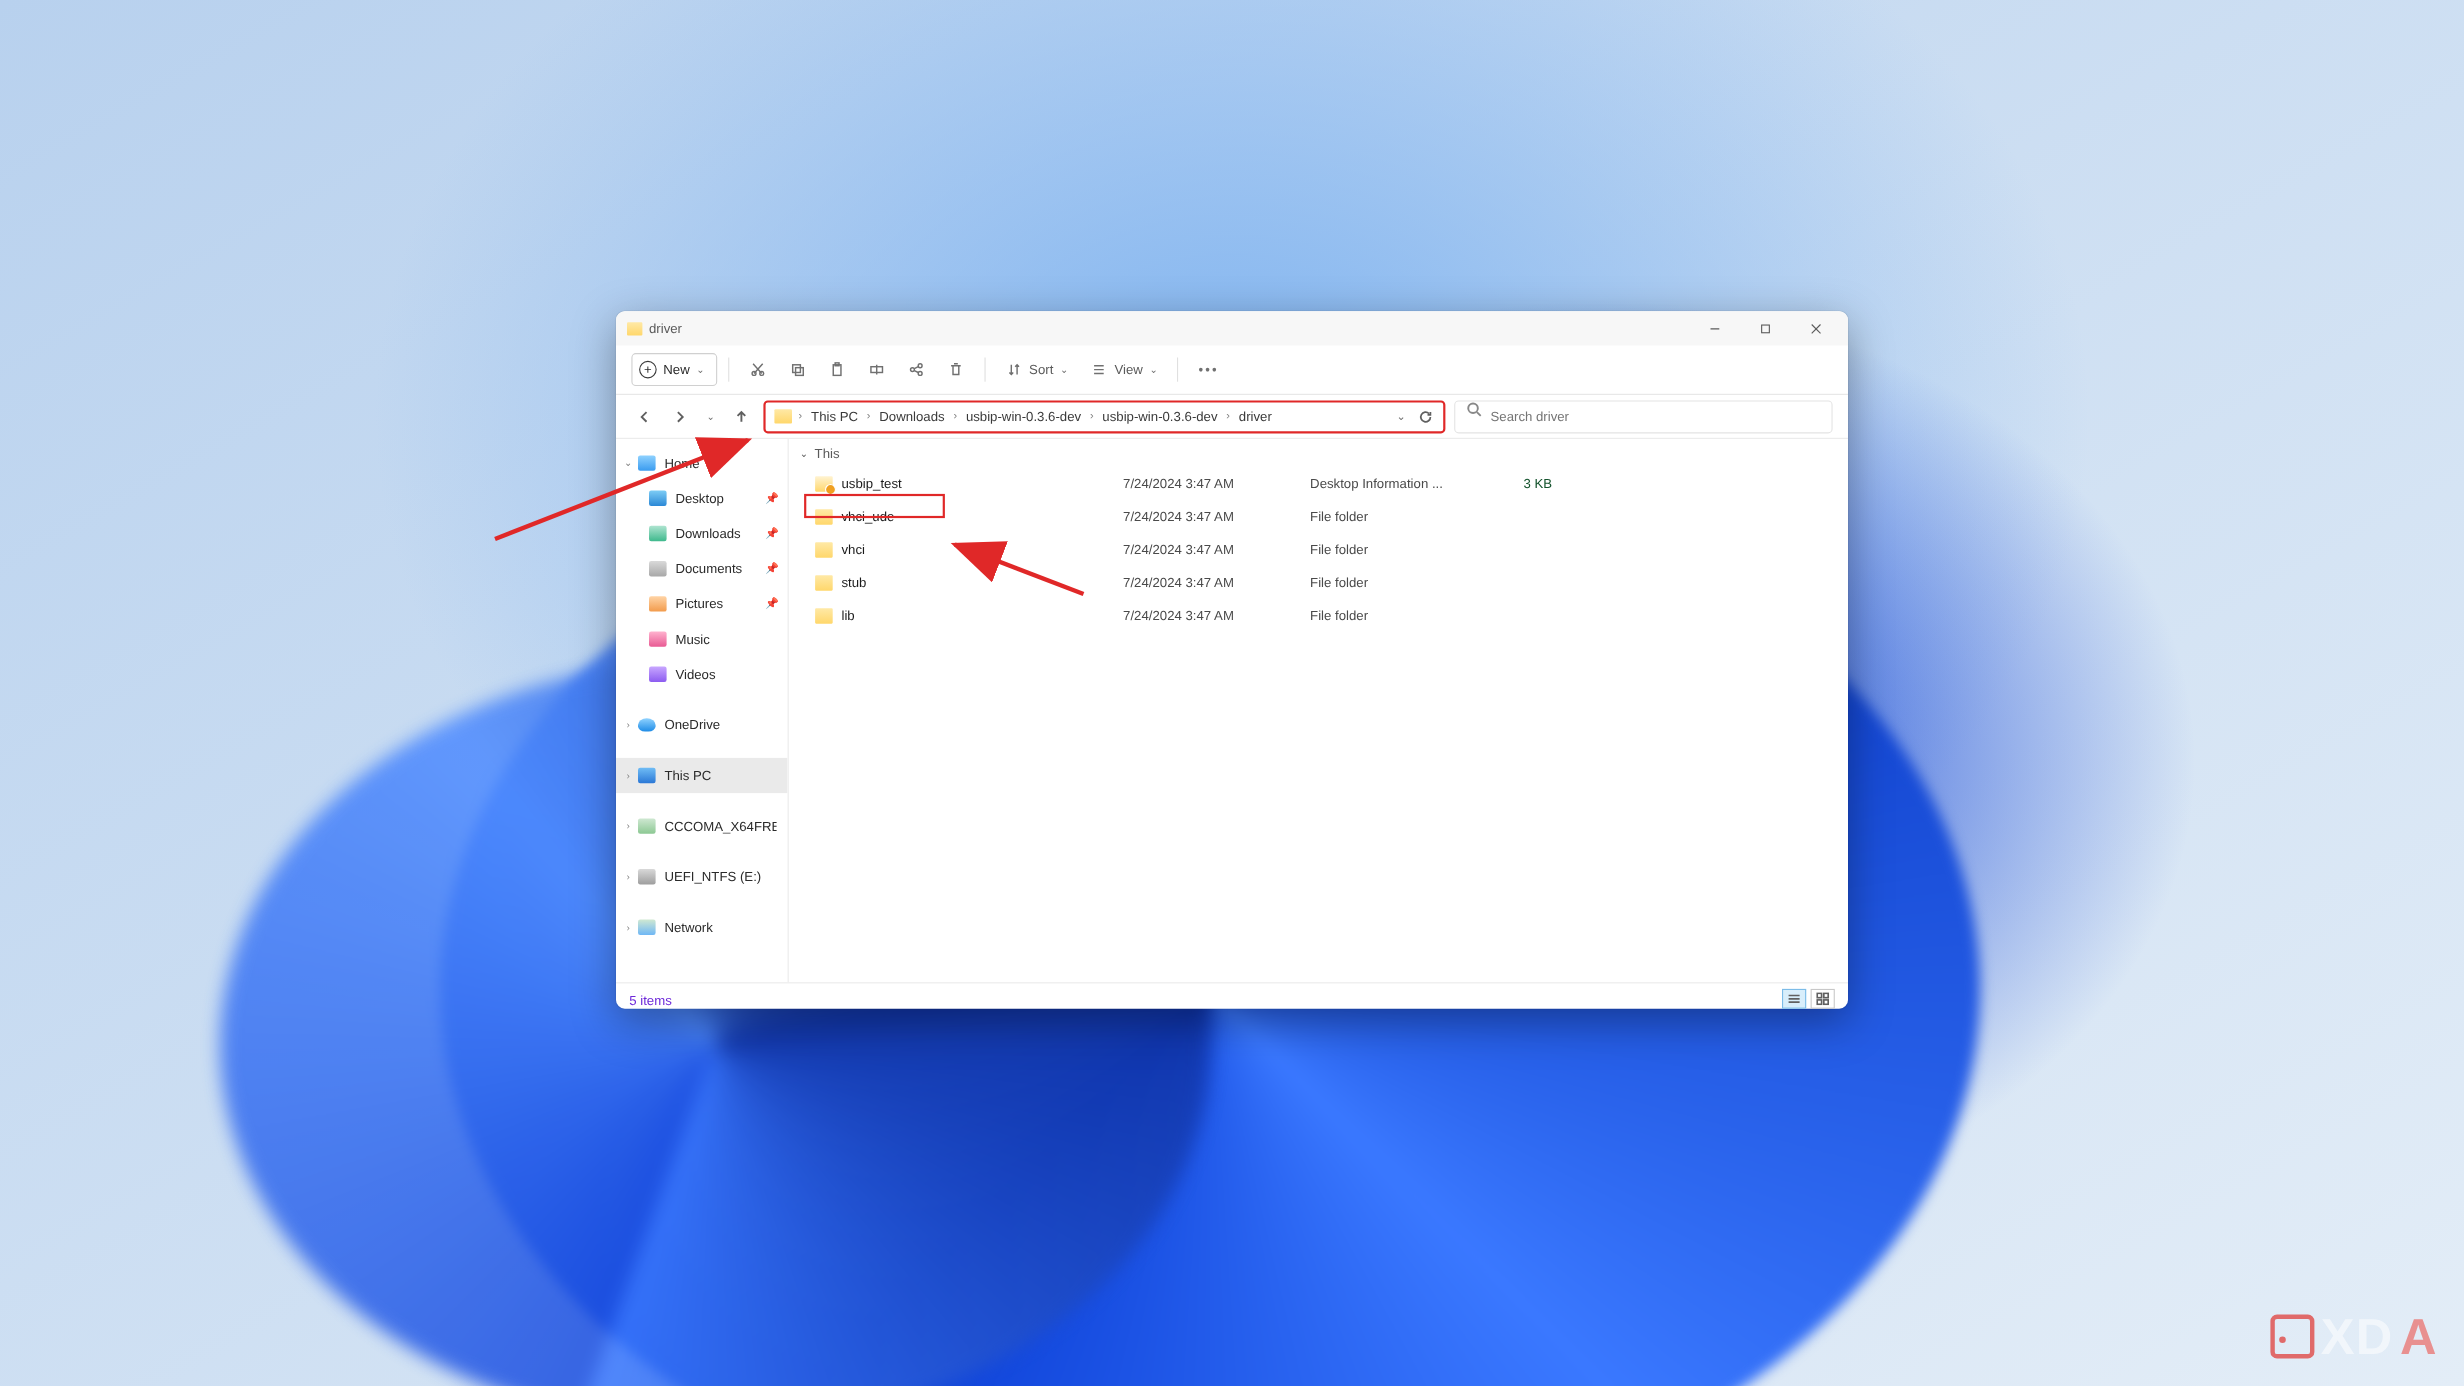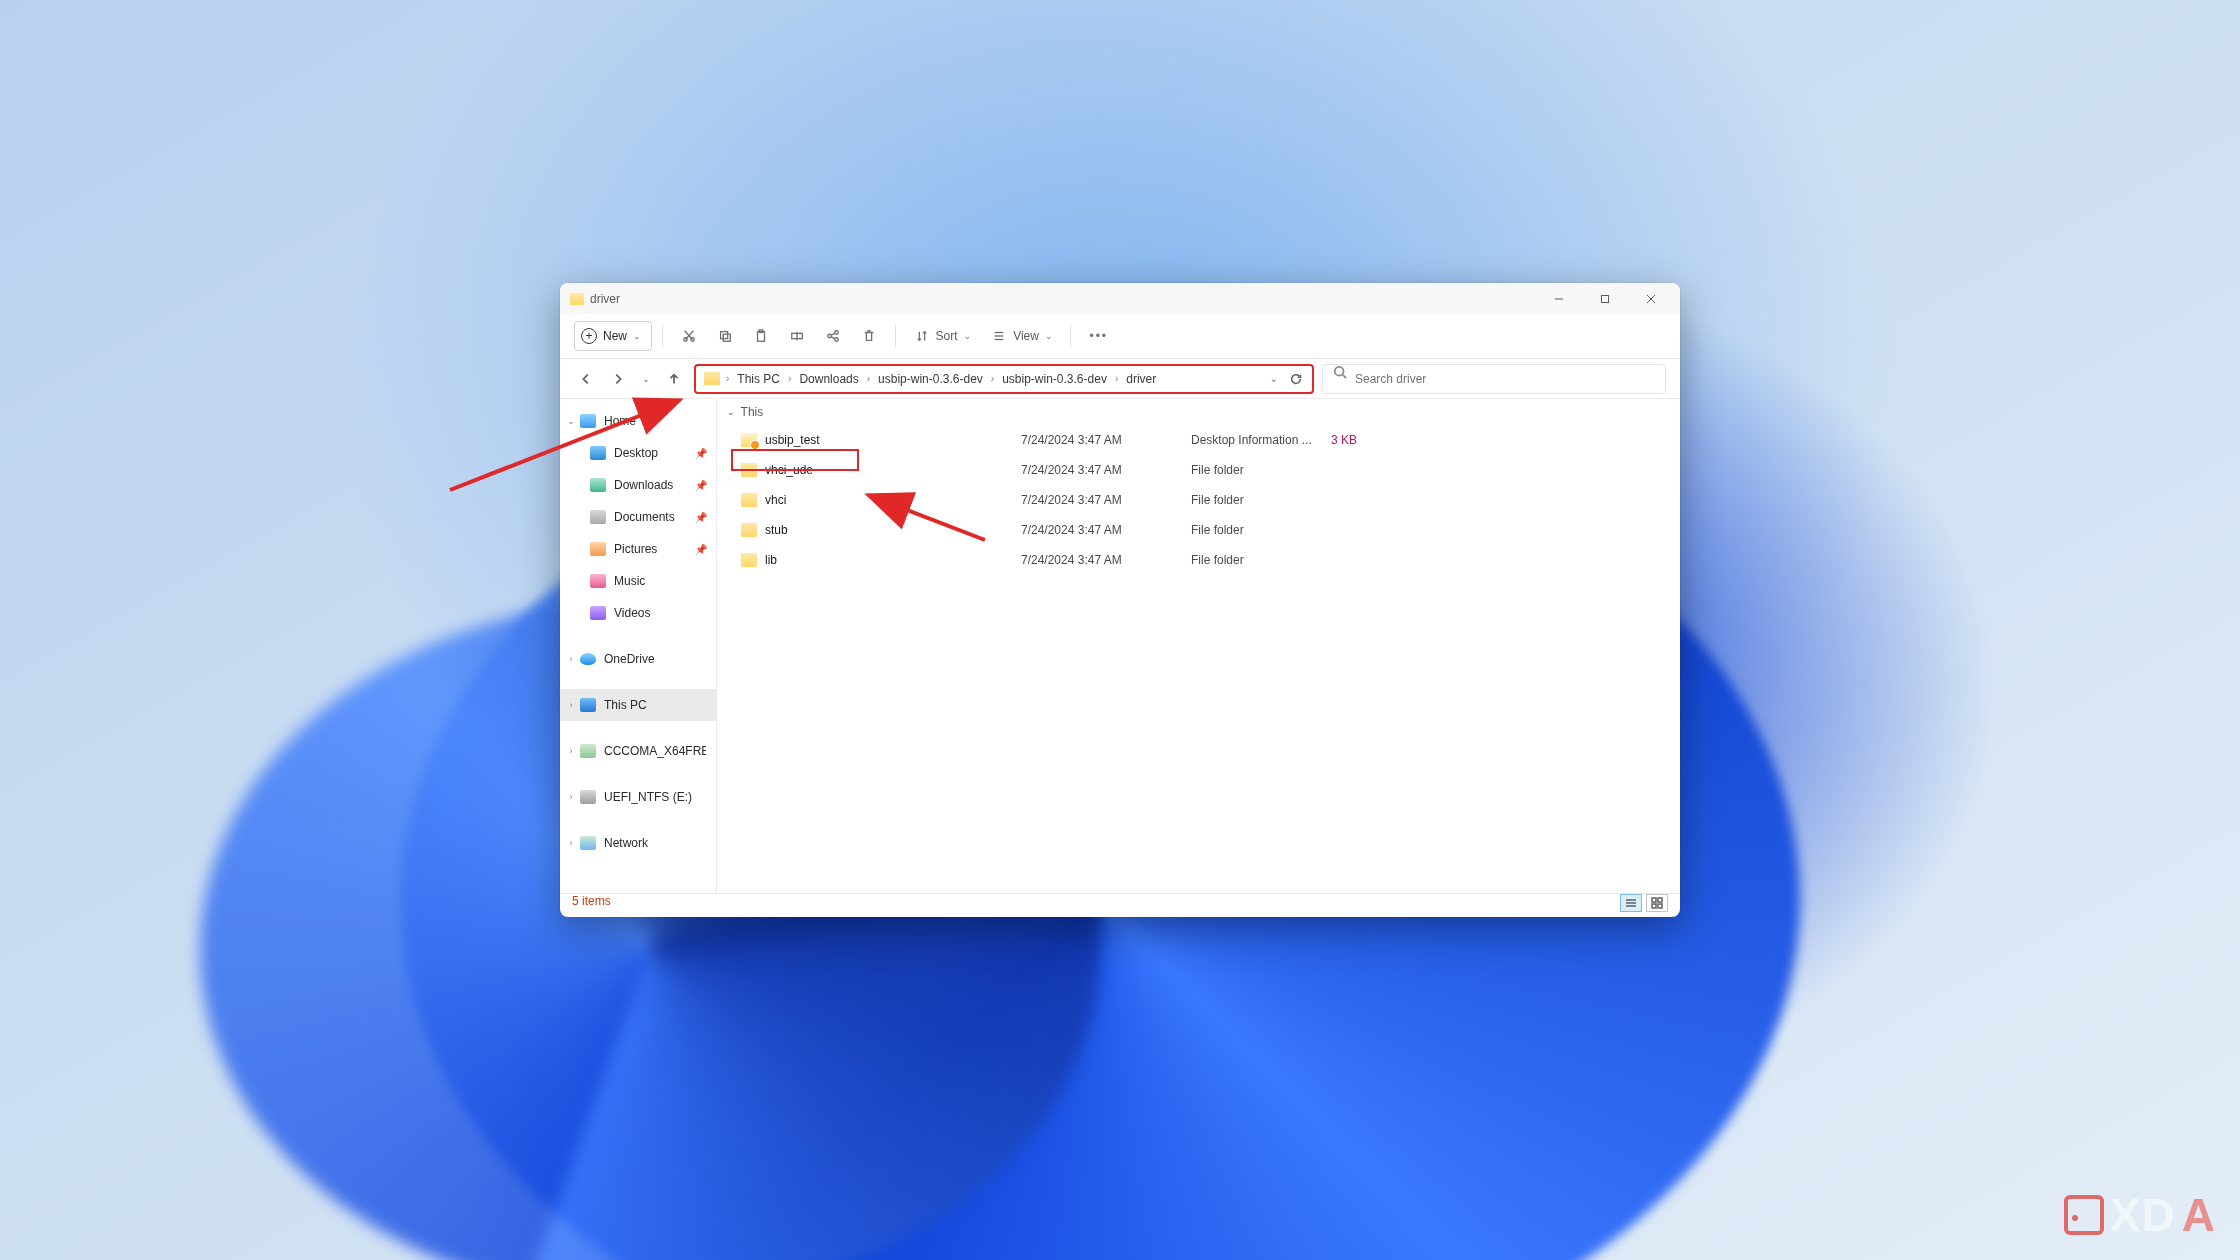--- a/index.html
+++ b/index.html
@@ -146,35 +146,35 @@
   }
   .group-header .chev { font-size:9px; }
 
   .row {
     height:30px; display:flex; align-items:center; padding-left:24px;
     font-size:12px; cursor:pointer;
   }
   .row .cell-name { width:280px; display:flex; align-items:center; gap:8px; }
   .row .cell-date { width:170px; color:#4a4a4a; }
   .row .cell-type { width:140px; color:#4a4a4a; white-space:nowrap; overflow:hidden; text-overflow:ellipsis; }
-  .row .cell-size { width:110px; text-align:left; padding-right:30px; color:#be185d; }
+  .row .cell-size { width:110px; text-align:right; padding-right:30px; color:#14532d; }
   .file-ico { width:16px; height:14px; border-radius:1px; flex-shrink:0; }
   .ico-folder { background:linear-gradient(#ffe9a6,#ffd76b); }
   .ico-cert { background:linear-gradient(#fff3d1,#ffd76b); position:relative; }
   .ico-cert::after { content:""; position:absolute; right:-3px; bottom:-3px; width:8px; height:8px; background:#f0a020; border-radius:50%; border:1px solid #fff; }
 
   .highlight-file {
     position:absolute; left:14px; top:50px; width:128px; height:22px;
     border:2px solid #e02828; pointer-events:none;
   }
 
   
   .status {
-    height:24px; border-top:1px solid #eaeaea; display:flex; align-items:flex-start;
-    padding:0 12px; font-size:12px; color:#c2410c;
+    height:24px; border-top:1px solid #eaeaea; display:flex; align-items:flex-end;
+    padding:0 12px; font-size:12px; color:#6d28d9;
   }
   .status .spacer { flex:1; }
   .view-toggle { width:22px; height:18px; border:1px solid #c8c8c8; margin-left:4px; display:flex; align-items:center; justify-content:center; cursor:pointer; }
   .view-toggle.active { background:#d8eefb; border-color:#7cbce8; }
   .view-toggle svg { width:12px; height:12px; stroke:#606060; fill:none; stroke-width:1.5; }
 
   
   .arrow-svg { position:absolute; left:0; top:0; width:2240px; height:1260px; pointer-events:none; }
 
   

